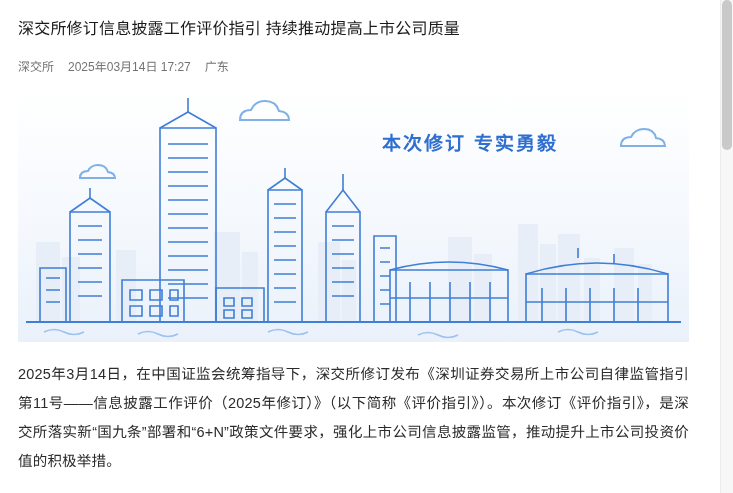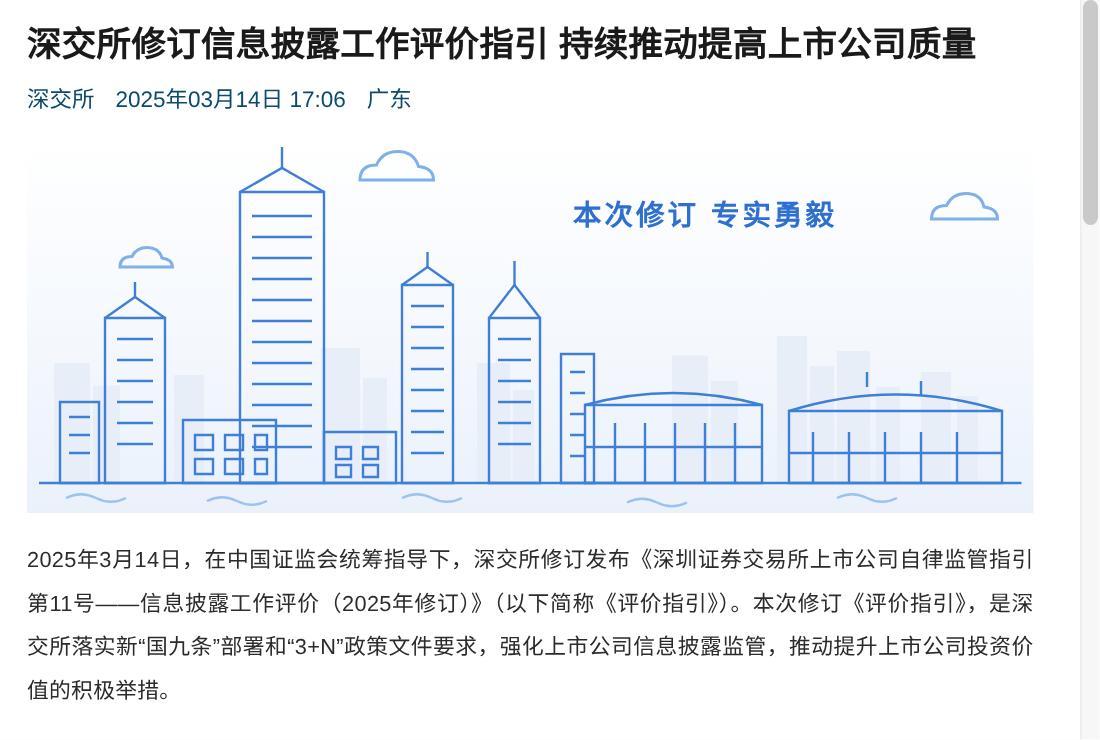--- a/index.html
+++ b/index.html
@@ -26,30 +26,30 @@
     position: absolute;
     left: 0;
     top: 0;
     width: 713px;
     height: 493px;
     background: #ffffff;
     box-sizing: border-box;
     padding: 14px 24px 0 18px;
   }
   .headline {
-    font-size: 23px;
-    font-weight: bold;
+    font-size: 16px;
+    font-weight: normal;
     color: #1a1a1a;
     line-height: 30px;
     letter-spacing: 0.2px;
     margin: 0 0 14px 0;
   }
   .meta {
-    font-size: 15px;
-    color: #0c4a6e;
+    font-size: 12px;
+    color: #737373;
     line-height: 18px;
     margin: 0 0 16px 0;
     display: flex;
     align-items: center;
     gap: 14px;
   }
   .meta span {
     white-space: nowrap;
   }
   .hero {
@@ -117,21 +117,21 @@
 <body>
 
 <div class="page">
 
   <div class="content">
 
     <h1 class="headline">深交所修订信息披露工作评价指引 持续推动提高上市公司质量</h1>
 
     <div class="meta">
       <span>深交所</span>
-      <span>2025年03月14日 17:06</span>
+      <span>2025年03月14日 17:27</span>
       <span>广东</span>
     </div>
 
     <div class="hero">
       <svg viewBox="0 0 671 250" xmlns="http://www.w3.org/2000/svg">
 
         <g fill="#e7eef8">
           <rect x="18" y="150" width="24" height="80"></rect>
           <rect x="44" y="165" width="18" height="65"></rect>
           <rect x="98" y="158" width="20" height="72"></rect>
@@ -212,21 +212,21 @@
           <path d="M400 243 q10 -5 20 0 q10 5 20 0"></path>
           <path d="M540 240 q10 -5 20 0 q10 5 20 0"></path>
         </g>
       </svg>
 
       <div class="hero-slogan">
         <span class="sl1">本次修订</span><span class="sl2">专实勇毅</span>
       </div>
     </div>
 
-    <p class="body-text">2025年3月14日，在中国证监会统筹指导下，深交所修订发布《深圳证券交易所上市公司自律监管指引第11号——信息披露工作评价（2025年修订）》（以下简称《评价指引》）。本次修订《评价指引》，是深交所落实新“国九条”部署和“3+N”政策文件要求，强化上市公司信息披露监管，推动提升上市公司投资价值的积极举措。</p>
+    <p class="body-text">2025年3月14日，在中国证监会统筹指导下，深交所修订发布《深圳证券交易所上市公司自律监管指引第11号——信息披露工作评价（2025年修订）》（以下简称《评价指引》）。本次修订《评价指引》，是深交所落实新“国九条”部署和“6+N”政策文件要求，强化上市公司信息披露监管，推动提升上市公司投资价值的积极举措。</p>
   </div>
 
   <div class="right-gap"></div>
 
   <div class="scrollbar-track">
     <div class="scrollbar-thumb"></div>
   </div>
 
 </div>
 

